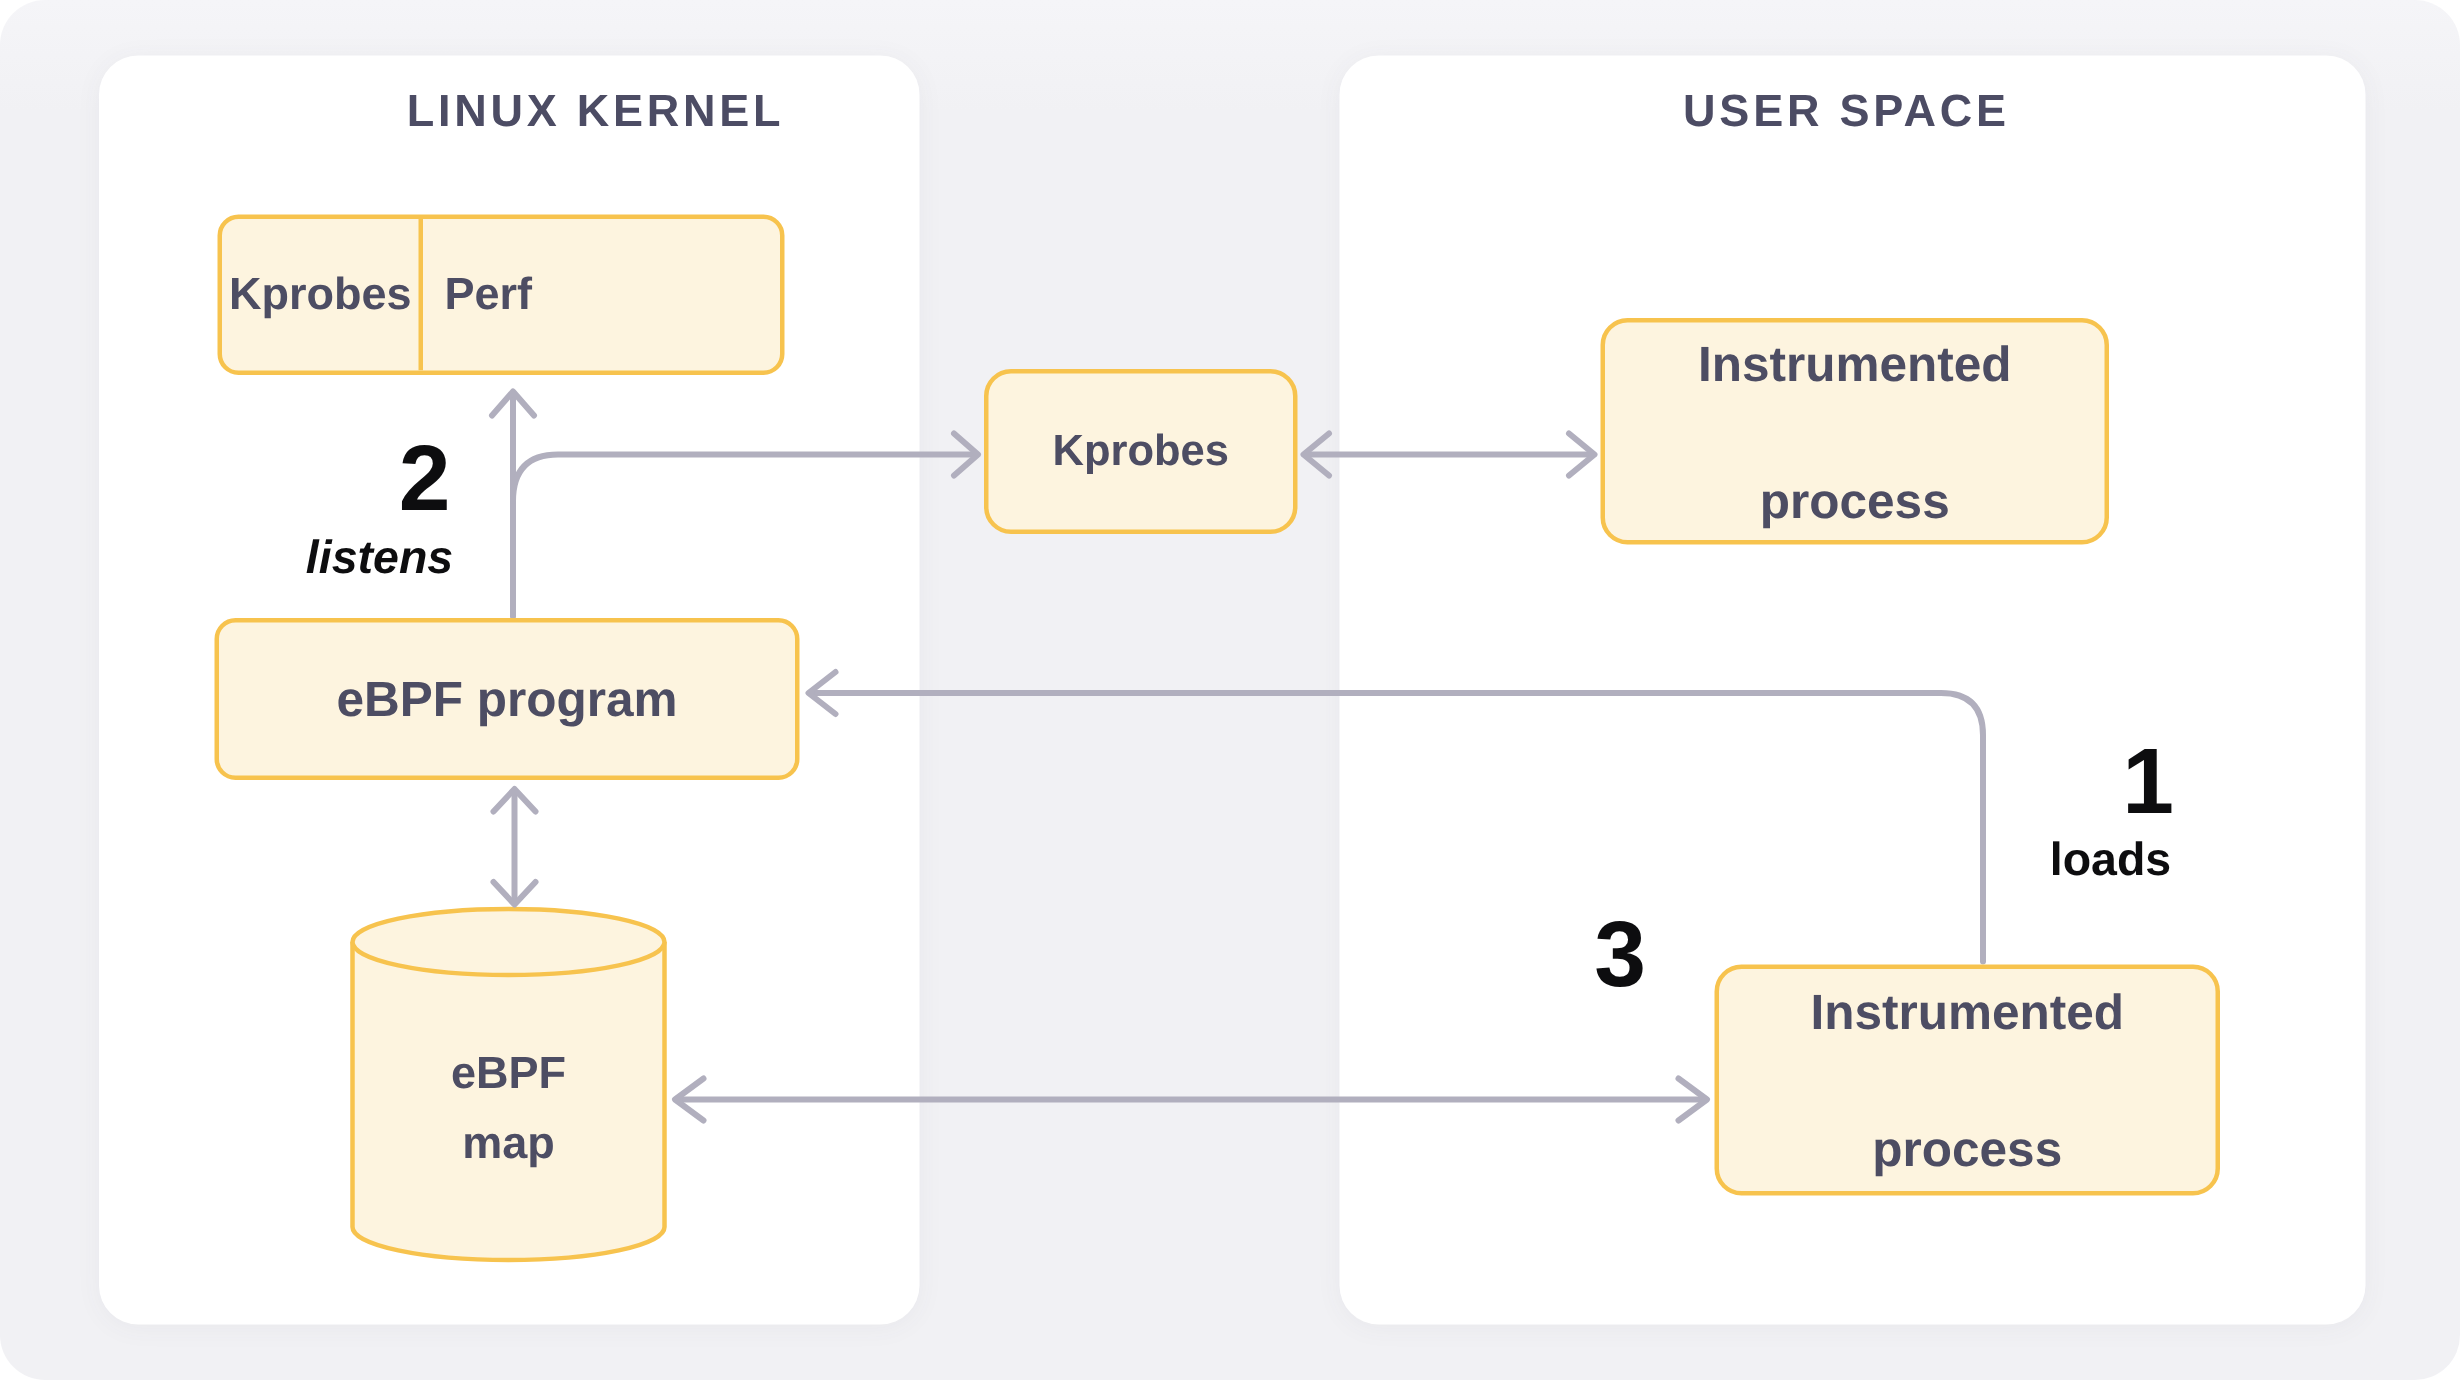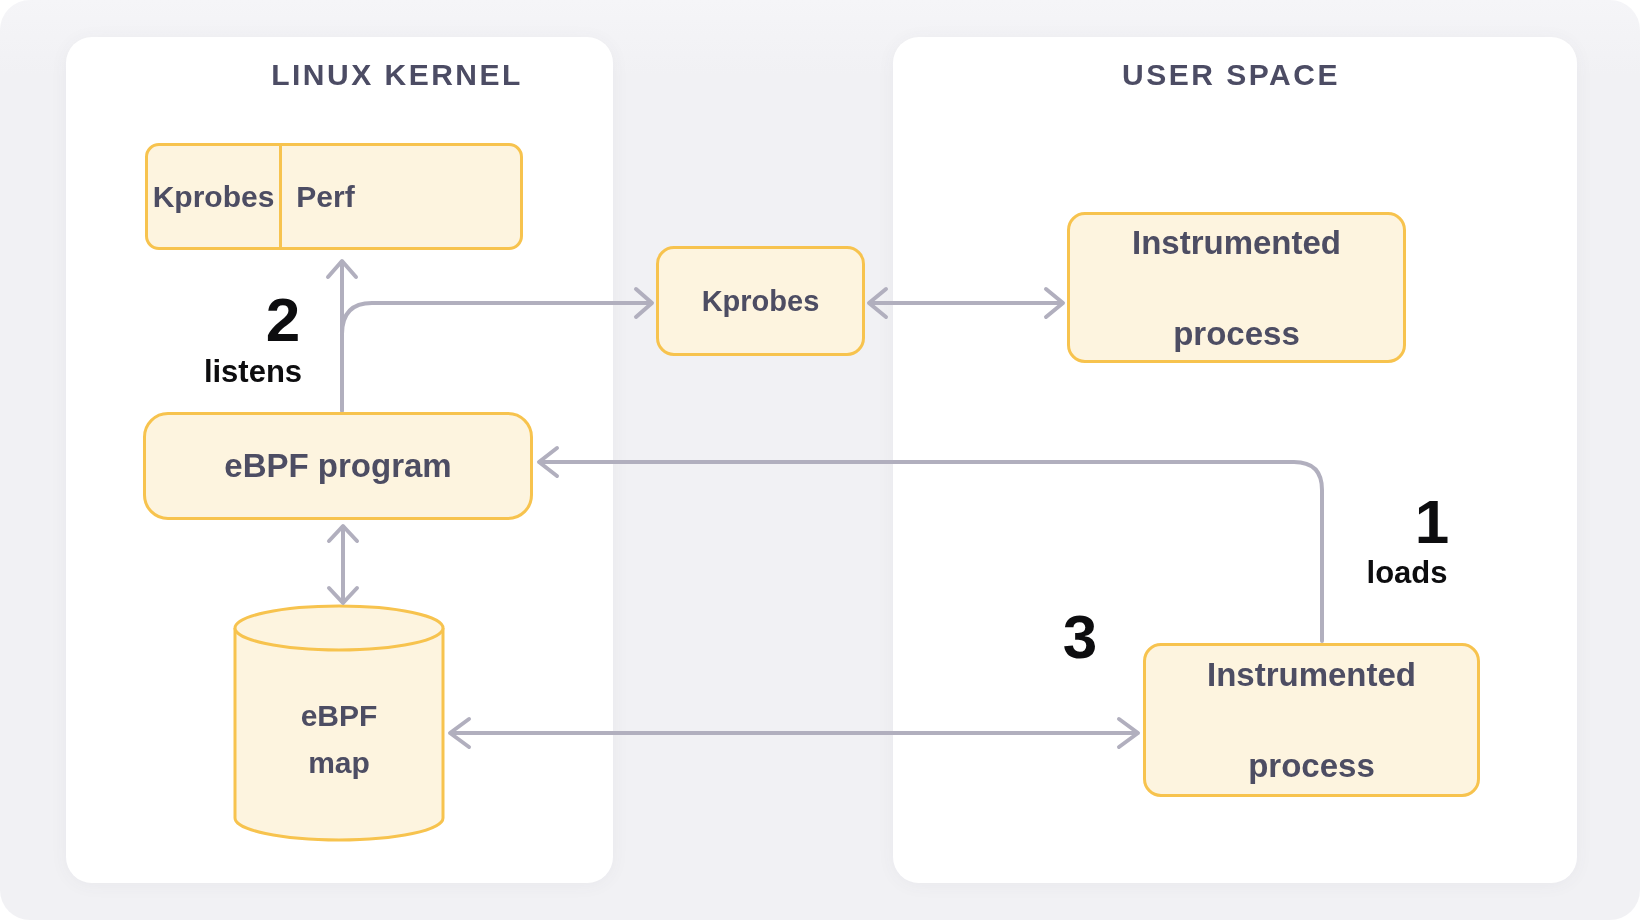--- a/index.html
+++ b/index.html
@@ -50,21 +50,21 @@
   }
   .probe-cell{
     display:flex;align-items:center;justify-content:center;
     font-size:30px;font-weight:700;color:var(--node-text);
   }
   .probe-cell.c1{width:131px;}
   .probe-cell.c2{width:90px;border-left:3px solid var(--node-border);}
   .probe-cell.c3{flex:1;border-left:3px solid var(--node-border);}
 
   .uprobes{left:656px;top:246px;width:209px;height:110px;border-radius:18px;font-size:29px;}
-  .program{left:143px;top:412px;width:390px;height:108px;border-radius:25px;font-size:33px;}
+  .program{left:143px;top:412px;width:390px;height:108px;border-radius:14px;font-size:33px;}
   .proc-top{left:1067px;top:212px;width:339px;height:151px;border-radius:18px;font-size:33px;line-height:43px;}
   .proc-bottom{left:1143px;top:643px;width:337px;height:154px;border-radius:18px;font-size:33px;line-height:43px;}
   .two-line{flex-direction:column;}
 
   .map-label{
     position:absolute;left:239px;top:692px;width:200px;
     text-align:center;color:var(--node-text);font-weight:700;
     font-size:30px;line-height:47px;
   }
 
@@ -150,20 +150,20 @@
     <span>Instrumented</span>
     <span>process</span>
   </div>
 
   <div class="map-label">
     <div>eBPF</div>
     <div>map</div>
   </div>
 
   <div class="ann-num" style="left:233px;top:286px;">2</div>
-  <div class="ann-word" style="left:173px;top:354px;width:160px;">listens</div>
+  <div class="ann-word" style="left:173px;top:354px;width:160px;font-style:italic;">listens</div>
 
   <div class="ann-num" style="left:1382px;top:488px;">1</div>
   <div class="ann-word" style="left:1327px;top:555px;width:160px;">loads</div>
 
   <div class="ann-num" style="left:1030px;top:603px;">3</div>
 
 </div>
 
 </body></html>

